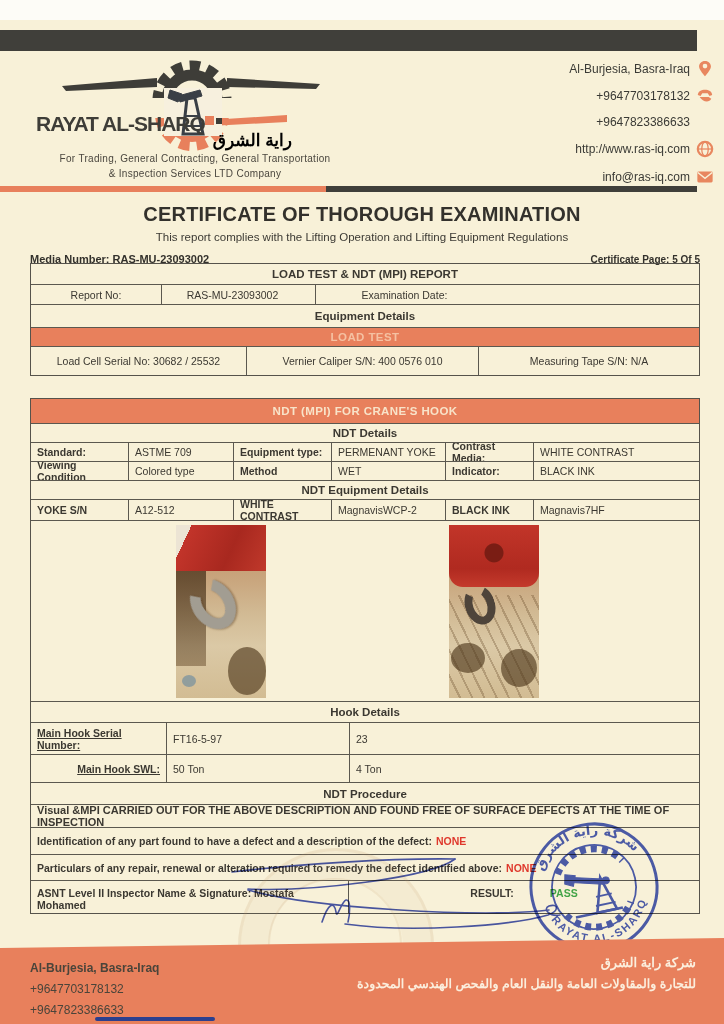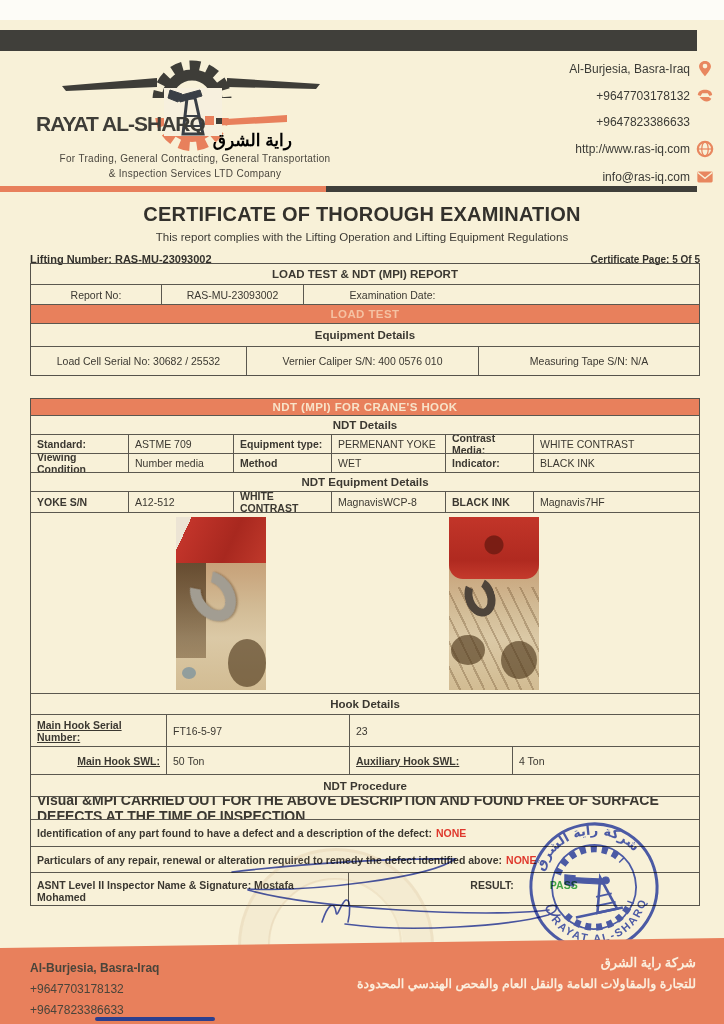--- a/index.html
+++ b/index.html
@@ -152,78 +152,78 @@
       <path d="M2 5 L10 11.5 L18 5" fill="none" stroke="#f8f1d8" stroke-width="1.6"></path>
     </svg>
   </div>
 
   <div class="divider-orange"></div>
   <div class="divider-dark"></div>
 
   <div class="cert-title">CERTIFICATE OF THOROUGH EXAMINATION</div>
   <div class="cert-sub">This report complies with the Lifting Operation and Lifting Equipment Regulations</div>
   <div class="report-line">
-    <span>Lifting Number:</span>
+    <span>Media Number:</span>
     <span>RAS-MU-23093002</span>
     <span class="cert-page">Certificate Page: 5 Of 5</span>
   </div>
 
   <div class="tbl" style="top:263px;">
     <div class="row" style="height:20px;">
       <div class="c hdr" style="flex:1;">LOAD TEST &amp; NDT (MPI) REPORT</div>
     </div>
     <div class="row" style="height:20px;">
       <div class="c ctr" style="flex:0 0 130px;">Report No:</div>
       <div class="c ctr" style="flex:0 0 142px;">RAS-MU-23093002</div>
-      <div class="c ctr" style="flex:0 0 178px;">Examination Date:</div>
-    </div>
-    <div class="row" style="height:19px;">
-      <div class="banner" style="flex:1;">LOAD TEST</div>
+      <div class="c ctr" style="flex:0 0 178px;margin-left:12px;">Examination Date:</div>
     </div>
     <div class="row" style="height:23px;">
       <div class="c hdr" style="flex:1;">Equipment Details</div>
+    </div>
+    <div class="row" style="height:19px;">
+      <div class="banner" style="flex:1;">LOAD TEST</div>
     </div>
     <div class="row" style="height:29px;">
       <div class="c ctr" style="flex:0 0 215px;">Load Cell Serial No: 30682 / 25532</div>
       <div class="c ctr" style="flex:0 0 232px;">Vernier Caliper S/N: 400 0576 010</div>
       <div class="c ctr" style="flex:1;">Measuring Tape S/N: N/A</div>
     </div>
   </div>
 
   <div class="tbl" style="top:398px;">
-    <div class="row" style="height:16px;justify-content:flex-end;">
+    <div class="row" style="height:24px;justify-content:flex-end;">
       <div class="banner bright" style="flex:1;">NDT (MPI) FOR CRANE'S HOOK</div>
     </div>
     <div class="row" style="height:19px;">
       <div class="c hdr" style="flex:1;">NDT Details</div>
     </div>
     <div class="row" style="height:19px;">
       <div class="c b" style="flex:0 0 97px;">Standard:</div>
       <div class="c" style="flex:0 0 105px;">ASTME 709</div>
       <div class="c b" style="flex:0 0 98px;">Equipment type:</div>
       <div class="c" style="flex:0 0 114px;">PERMENANT YOKE</div>
       <div class="c b" style="flex:0 0 88px;">Contrast Media:</div>
       <div class="c" style="flex:1;">WHITE CONTRAST</div>
     </div>
     <div class="row" style="height:19px;">
       <div class="c b" style="flex:0 0 97px;">Viewing Condition</div>
-      <div class="c" style="flex:0 0 105px;">Number media</div>
+      <div class="c" style="flex:0 0 105px;">Colored type</div>
       <div class="c b" style="flex:0 0 98px;">Method</div>
       <div class="c" style="flex:0 0 114px;">WET</div>
       <div class="c b" style="flex:0 0 88px;">Indicator:</div>
       <div class="c" style="flex:1;">BLACK INK</div>
     </div>
     <div class="row" style="height:19px;">
       <div class="c hdr" style="flex:1;">NDT Equipment Details</div>
     </div>
     <div class="row" style="height:21px;">
       <div class="c b" style="flex:0 0 97px;">YOKE S/N</div>
       <div class="c" style="flex:0 0 105px;">A12-512</div>
       <div class="c b" style="flex:0 0 98px;">WHITE CONTRAST</div>
-      <div class="c" style="flex:0 0 114px;">MagnavisWCP-8</div>
+      <div class="c" style="flex:0 0 114px;">MagnavisWCP-2</div>
       <div class="c b" style="flex:0 0 88px;">BLACK INK</div>
       <div class="c" style="flex:1;">Magnavis7HF</div>
     </div>
 
     <div class="row" style="height:181px;position:relative;">
       <div class="photo left">
         <div class="crane-block blockL"></div>
         <div class="dark-strip"></div>
         <div class="hook-shape hookL"></div>
         <div class="shadow-blob" style="left:52px;top:122px;width:38px;height:48px;"></div>
@@ -242,29 +242,28 @@
       <div class="c hdr" style="flex:1;">Hook Details</div>
     </div>
     <div class="row" style="height:32px;">
       <div class="c b u" style="flex:0 0 135px;">Main Hook Serial Number:</div>
       <div class="c" style="flex:0 0 183px;">FT16-5-97</div>
       <div class="c" style="flex:1;">23</div>
     </div>
     <div class="row" style="height:28px;">
       <div class="c b u" style="flex:0 0 135px;justify-content:flex-end;">Main Hook SWL:</div>
       <div class="c" style="flex:0 0 183px;">50 Ton</div>
-      <div class="c b u" style="flex:0 0 163px;">Auxiliary Hook SWL:</div>
       <div class="c" style="flex:1;">4 Ton</div>
     </div>
 
     <div class="row" style="height:22px;">
       <div class="c hdr" style="flex:1;">NDT Procedure</div>
     </div>
     <div class="row" style="height:23px;">
-      <div class="c b" style="flex:1;font-size:14px;">Visual &amp;MPI CARRIED OUT FOR THE ABOVE DESCRIPTION AND FOUND FREE OF SURFACE DEFECTS AT THE TIME OF INSPECTION</div>
+      <div class="c b" style="flex:1;font-size:11px;">Visual &amp;MPI CARRIED OUT FOR THE ABOVE DESCRIPTION AND FOUND FREE OF SURFACE DEFECTS AT THE TIME OF INSPECTION</div>
     </div>
     <div class="row" style="height:27px;">
       <div class="c b" style="flex:1;">
         <span>Identification of any part found to have a defect and a description of the defect:</span>
         <span class="red">NONE</span>
       </div>
     </div>
     <div class="row" style="height:26px;">
       <div class="c b" style="flex:1;">
         <span>Particulars of any repair, renewal or alteration required to remedy the defect identified above:</span>

